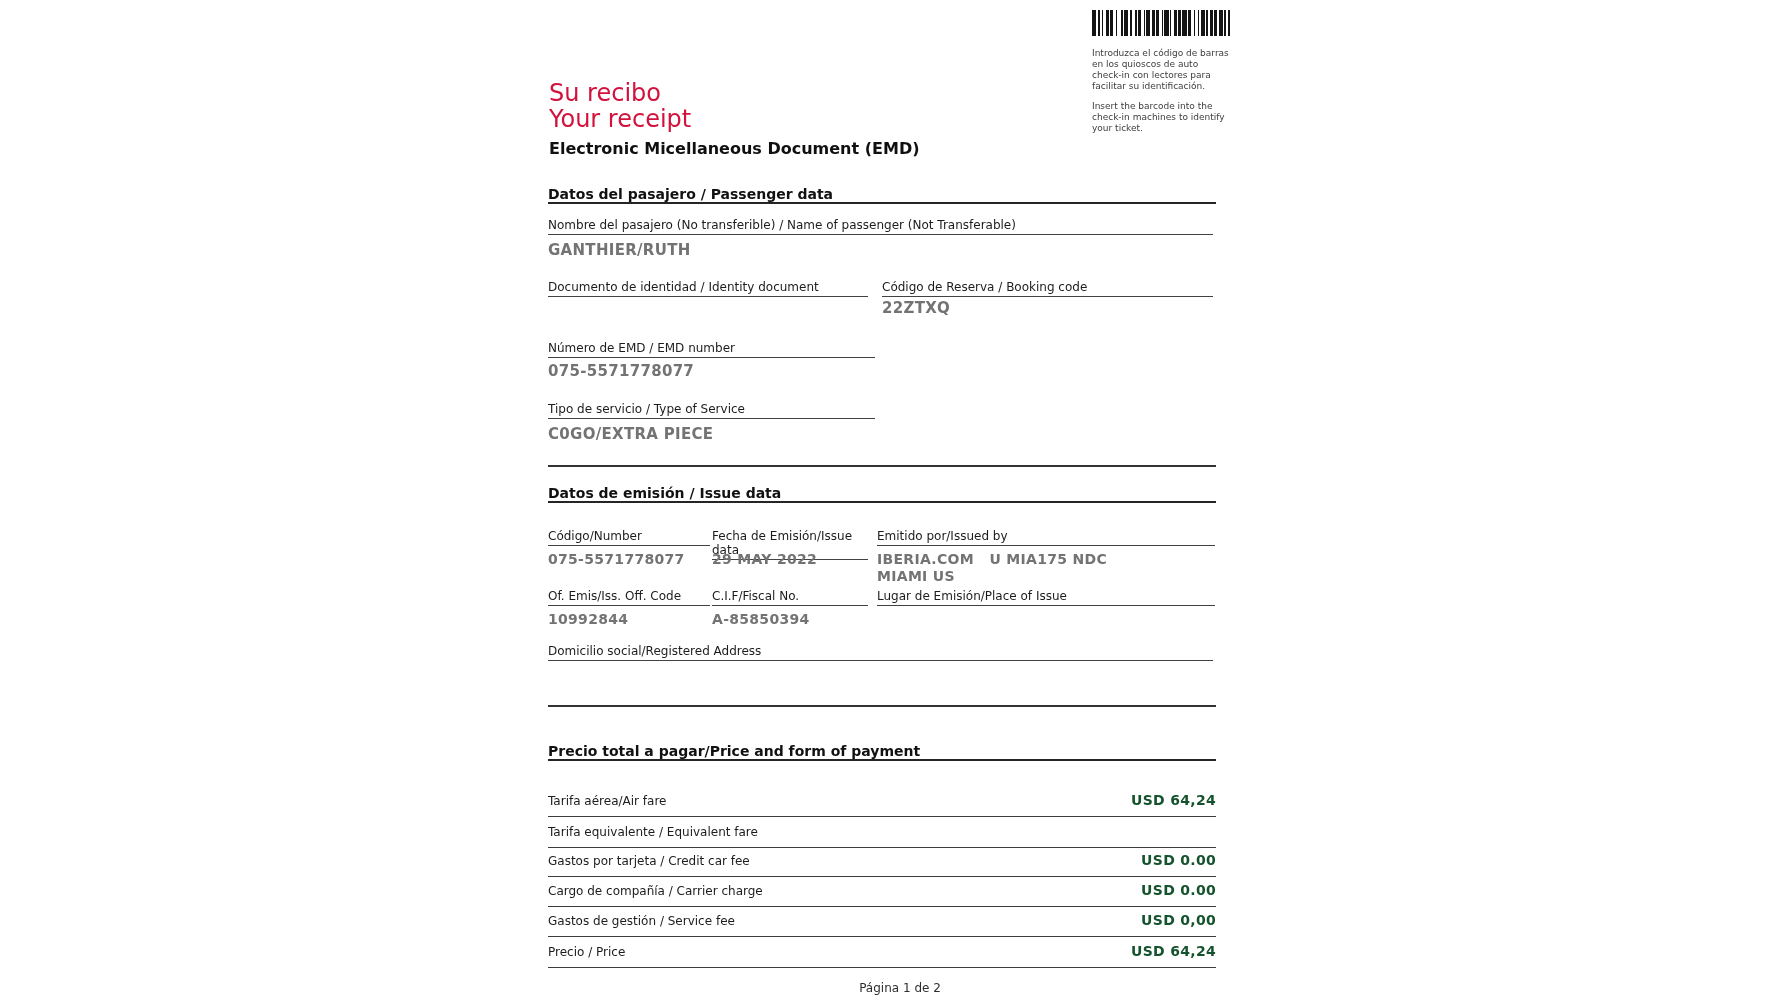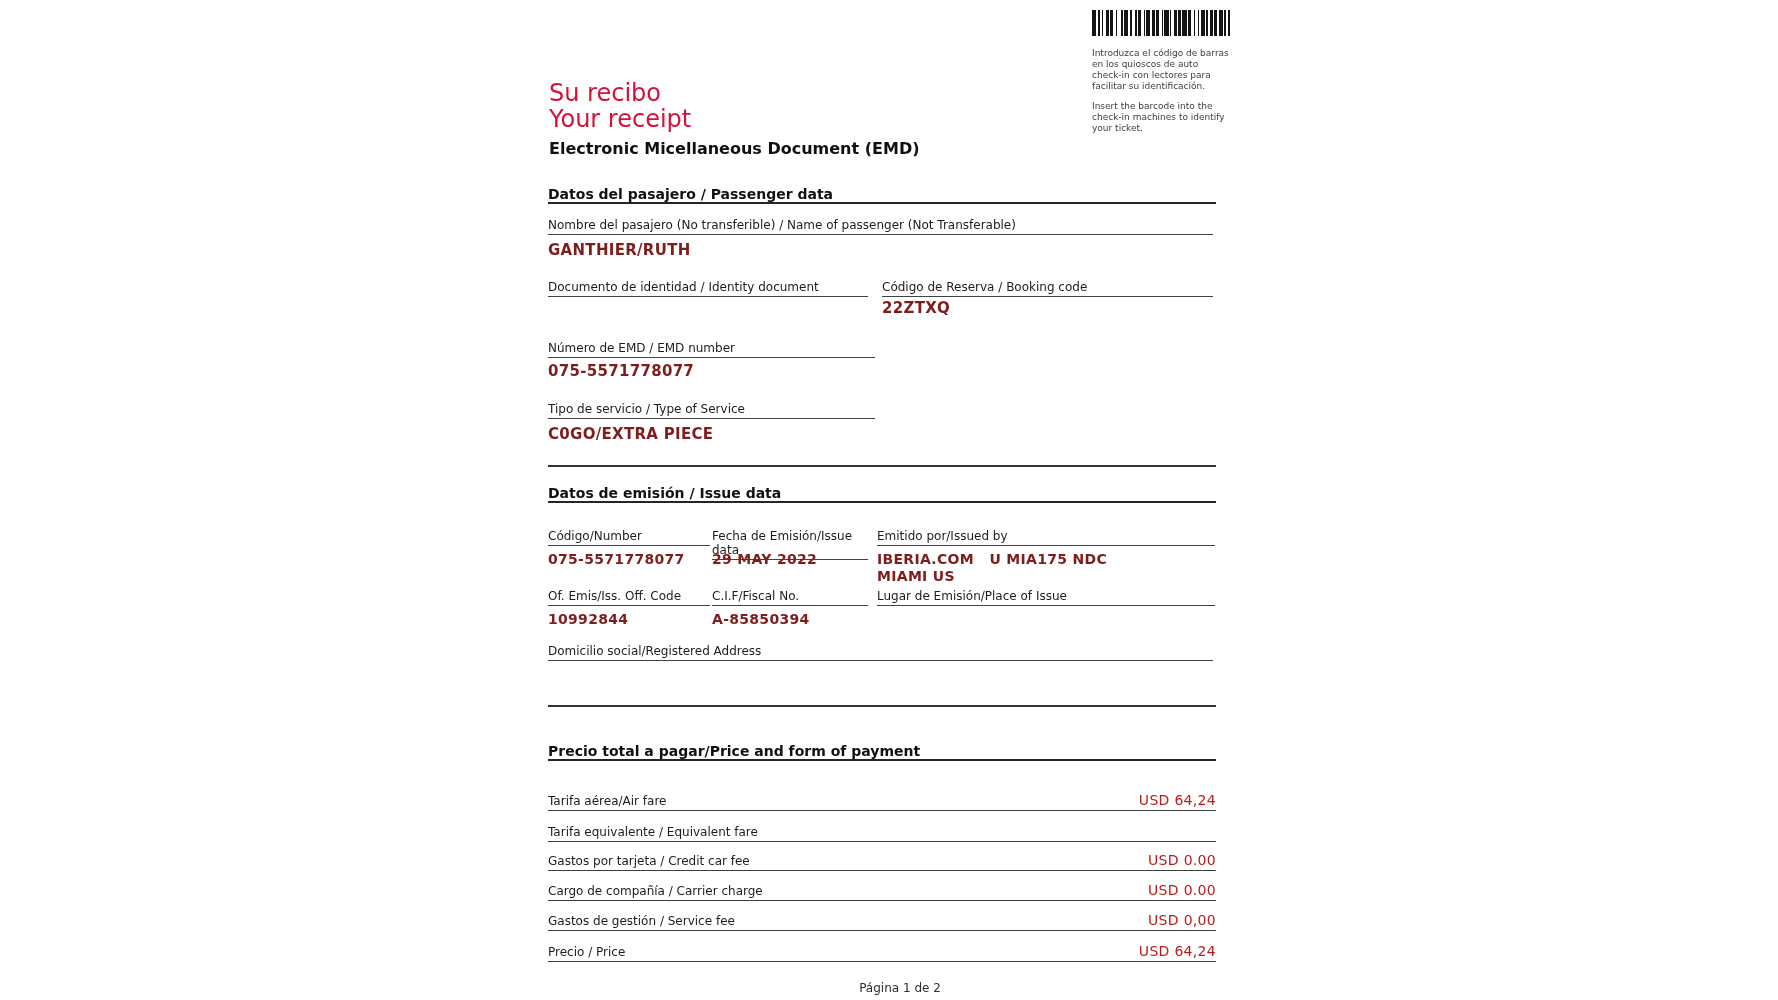--- a/index.html
+++ b/index.html
@@ -15,30 +15,30 @@
   
   .barcode{position:absolute;left:1092px;top:10px;width:138px;height:26px;display:flex;}
   .bc-text{position:absolute;left:1092px;width:150px;font-size:9px;line-height:11px;color:#3d3d3d;white-space:pre-line;}
   
   .sec{position:absolute;left:548px;width:668px;font-size:14px;font-weight:bold;color:#111;
        border-bottom:2px solid #252525;line-height:16px;}
   
   .fld{position:absolute;font-size:12px;line-height:14px;color:#1c1c1c;
        border-bottom:1px solid #424242;padding-bottom:2px;}
   
-  .val{position:absolute;font-size:15px;font-weight:bold;color:#7f1d1d;letter-spacing:0.3px;line-height:17px;}
+  .val{position:absolute;font-size:15px;font-weight:bold;color:#737373;letter-spacing:0.3px;line-height:17px;}
   .val-sm{font-size:14px;}
   .pre{white-space:pre-wrap;}
   
   .hr{position:absolute;left:548px;width:668px;border-top:2px solid #333;}
   
   .prow{position:absolute;left:548px;width:668px;height:16px;border-bottom:1px solid #3c3c3c;
-        display:flex;justify-content:space-between;align-items:flex-end;padding-bottom:2px;}
+        display:flex;justify-content:space-between;align-items:flex-end;padding-bottom:8px;}
   .prow .pl{font-size:12px;line-height:14px;color:#1c1c1c;}
-  .prow .pv{font-size:14px;font-weight:normal;color:#b91c1c;letter-spacing:0.3px;}
+  .prow .pv{font-size:14px;font-weight:bold;color:#14532d;letter-spacing:0.3px;}
   .footer{position:absolute;left:566px;top:981px;width:668px;text-align:center;
           font-size:12px;color:#2e2e2e;}
 </style>
 </head>
 <body>
 
 <div class="page">
 
 
   <div class="title-red">

